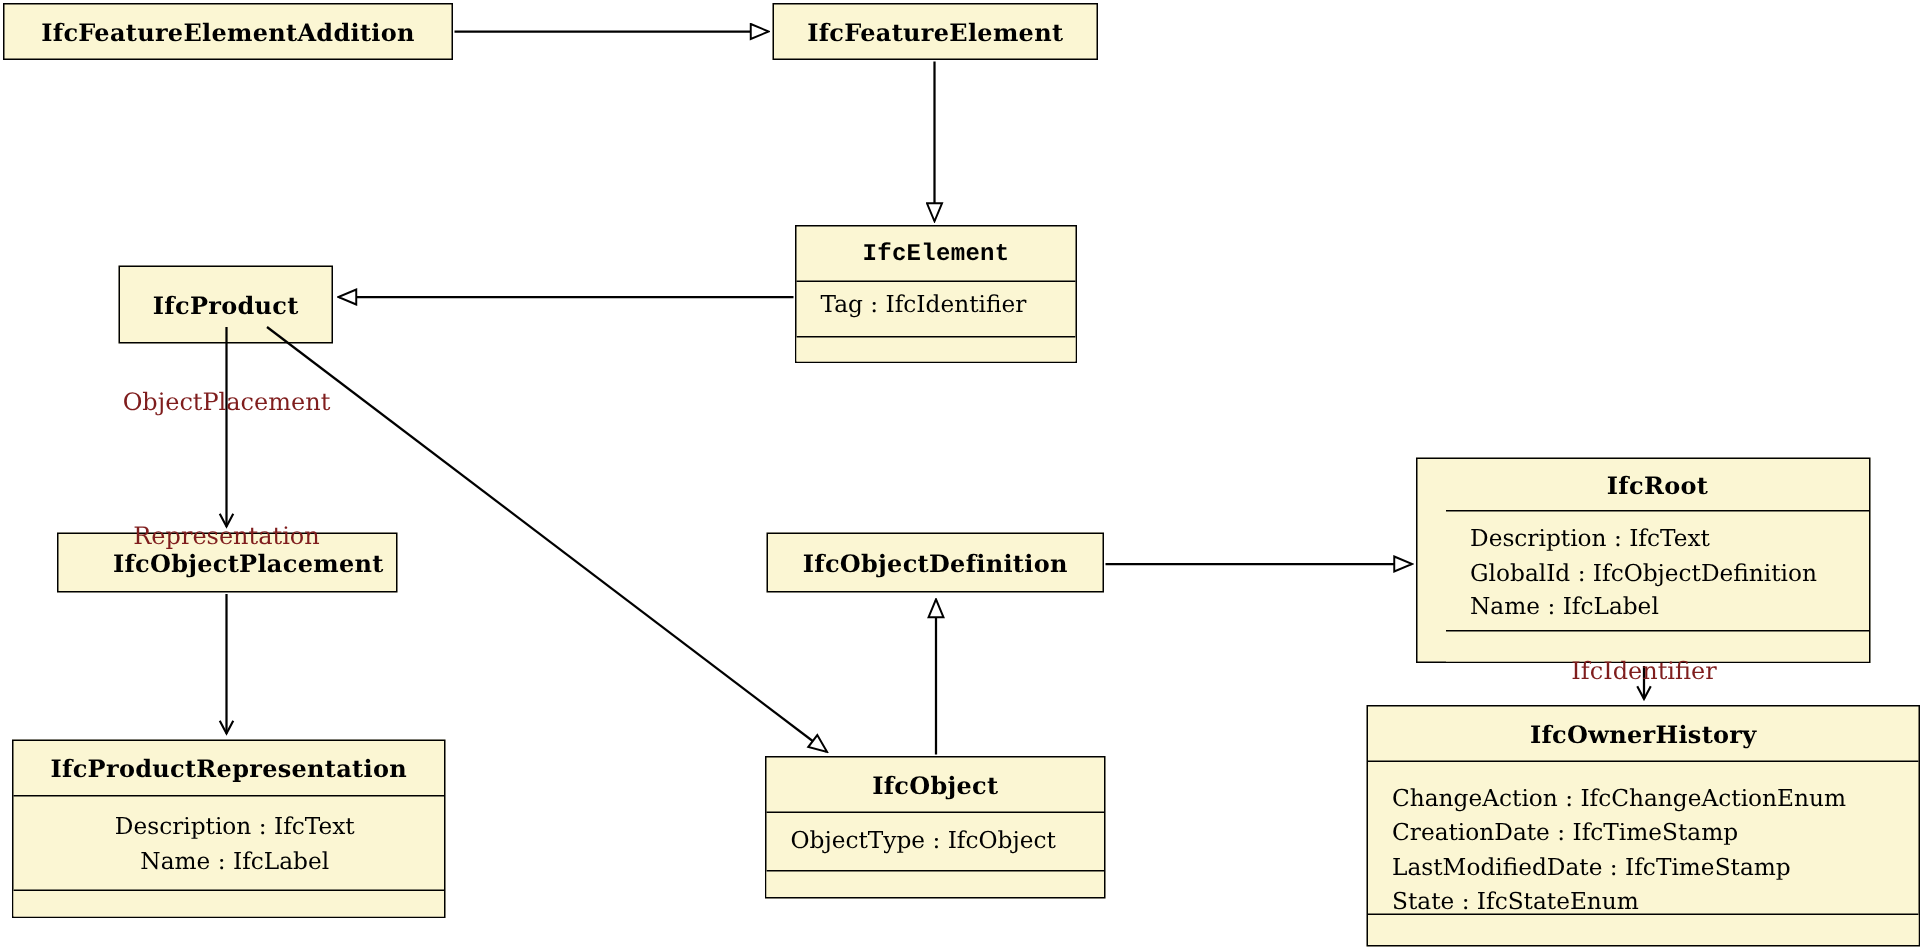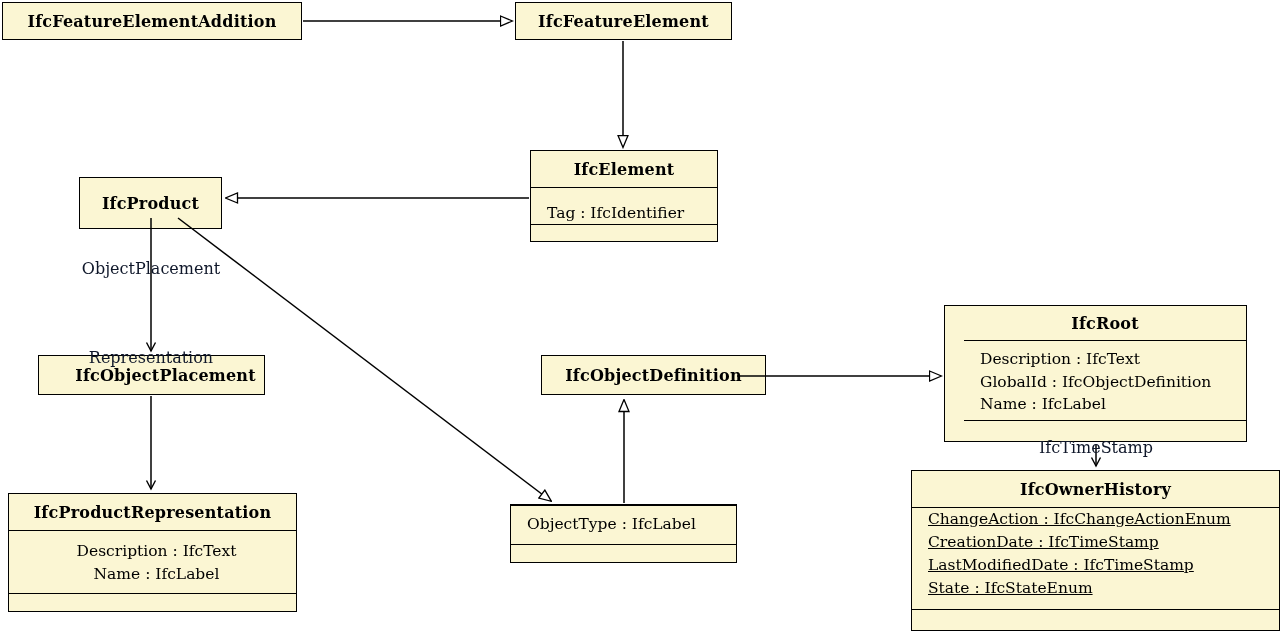--- a/index.html
+++ b/index.html
@@ -35,21 +35,21 @@
   }
   .uml-attr-line { white-space: nowrap; }
   .uml-empty {
     border-top: 1.5px solid #000000;
     background: #fbf6d3;
   }
   .edge-label {
     position: absolute;
     transform: translate(-50%, -50%);
     font-size: 16px;
-    color: #0f172a;
+    color: #7f1d1d;
     white-space: nowrap;
     z-index: 3;
   }
   #edges-svg {
     position: absolute;
     left: 0; top: 0;
     width: 1281px; height: 634px;
     z-index: 2;
     pointer-events: none;
   }
@@ -62,22 +62,22 @@
 
   <div class="uml-box" style="left:515px; top:2px; width:217px;">
     <div class="uml-title" style="height:36px;">IfcFeatureElement</div>
   </div>
 
   <div class="uml-box" style="left:2px; top:2px; width:300px;">
     <div class="uml-title" style="height:36px;">IfcFeatureElementAddition</div>
   </div>
 
   <div class="uml-box" style="left:530px; top:150px; width:188px;">
-    <div class="uml-title" style="height:36px;">IfcElement</div>
-    <div class="uml-attrs" style="height:37px; padding-top:16px;">
+    <div class="uml-title" style="height:36px;font-family:Liberation Mono, monospace;">IfcElement</div>
+    <div class="uml-attrs" style="height:37px; padding-top:6px;">
       <div class="uml-attr-line">Tag : IfcIdentifier</div>
     </div>
     <div class="uml-empty" style="height:17px;"></div>
   </div>
 
   <div class="uml-box" style="left:79px; top:177px; width:143px;">
     <div class="uml-title" style="height:50px;">IfcProduct</div>
   </div>
 
   <div class="uml-box" style="left:38px; top:355px; width:227px;">
@@ -86,44 +86,45 @@
 
   <div class="uml-box" style="left:8px; top:493px; width:289px;text-align:center;">
     <div class="uml-title" style="height:36px;">IfcProductRepresentation</div>
     <div class="uml-attrs" style="height:63px; padding-top:9px; line-height:23px;">
       <div class="uml-attr-line">Description : IfcText</div>
       <div class="uml-attr-line">Name : IfcLabel</div>
     </div>
     <div class="uml-empty" style="height:18px;"></div>
   </div>
 
-  <div class="uml-box" style="left:541px; top:355px; width:225px;">
+  <div class="uml-box" style="left:511px; top:355px; width:225px;">
     <div class="uml-title" style="height:38px;">IfcObjectDefinition</div>
   </div>
 
   <div class="uml-box" style="left:510px; top:504px; width:227px;">
+    <div class="uml-title" style="height:36px;">IfcObject</div>
     <div class="uml-attrs" style="height:39px; padding-top:9px;">
-      <div class="uml-attr-line">ObjectType : IfcLabel</div>
+      <div class="uml-attr-line">ObjectType : IfcObject</div>
     </div>
     <div class="uml-empty" style="height:18px;"></div>
   </div>
 
   <div class="uml-box" style="left:944px; top:305px; width:303px;padding-left:19px;">
     <div class="uml-title" style="height:34px;">IfcRoot</div>
     <div class="uml-attrs" style="height:80px; padding-top:7px; line-height:22.5px;">
       <div class="uml-attr-line">Description : IfcText</div>
       <div class="uml-attr-line">GlobalId : IfcObjectDefinition</div>
       <div class="uml-attr-line">Name : IfcLabel</div>
     </div>
     <div class="uml-empty" style="height:21px;"></div>
   </div>
 
   <div class="uml-box" style="left:911px; top:470px; width:369px;">
     <div class="uml-title" style="height:36px;">IfcOwnerHistory</div>
-    <div class="uml-attrs" style="height:102px; padding-top:0; line-height:23px;text-decoration:underline;">
+    <div class="uml-attrs" style="height:102px; padding-top:13px; line-height:23px;">
       <div class="uml-attr-line">ChangeAction : IfcChangeActionEnum</div>
       <div class="uml-attr-line">CreationDate : IfcTimeStamp</div>
       <div class="uml-attr-line">LastModifiedDate : IfcTimeStamp</div>
       <div class="uml-attr-line">State : IfcStateEnum</div>
     </div>
     <div class="uml-empty" style="height:21px;"></div>
   </div>
 
   <svg id="edges-svg" viewBox="0 0 1281 634" xmlns="http://www.w3.org/2000/svg">
     <defs>
@@ -140,15 +141,15 @@
     <line class="edge-line" x1="178" y1="218" x2="551" y2="501" marker-end="url(#tri-open)"></line>
     <line class="edge-line" x1="624" y1="503" x2="624" y2="400" marker-end="url(#tri-open)"></line>
     <line class="edge-line" x1="737" y1="376" x2="941" y2="376" marker-end="url(#tri-open)"></line>
     <line class="edge-line" x1="151" y1="218" x2="151" y2="351" marker-end="url(#vee)"></line>
     <line class="edge-line" x1="151" y1="396" x2="151" y2="489" marker-end="url(#vee)"></line>
     <line class="edge-line" x1="1096" y1="444" x2="1096" y2="466" marker-end="url(#vee)"></line>
   </svg>
 
   <div class="edge-label" style="left:151px; top:268px;">ObjectPlacement</div>
   <div class="edge-label" style="left:151px; top:357px;text-align:right;">Representation</div>
-  <div class="edge-label" style="left:1096px; top:447px;">IfcTimeStamp</div>
+  <div class="edge-label" style="left:1096px; top:447px;">IfcIdentifier</div>
 
 </div>
 
 </body></html>

